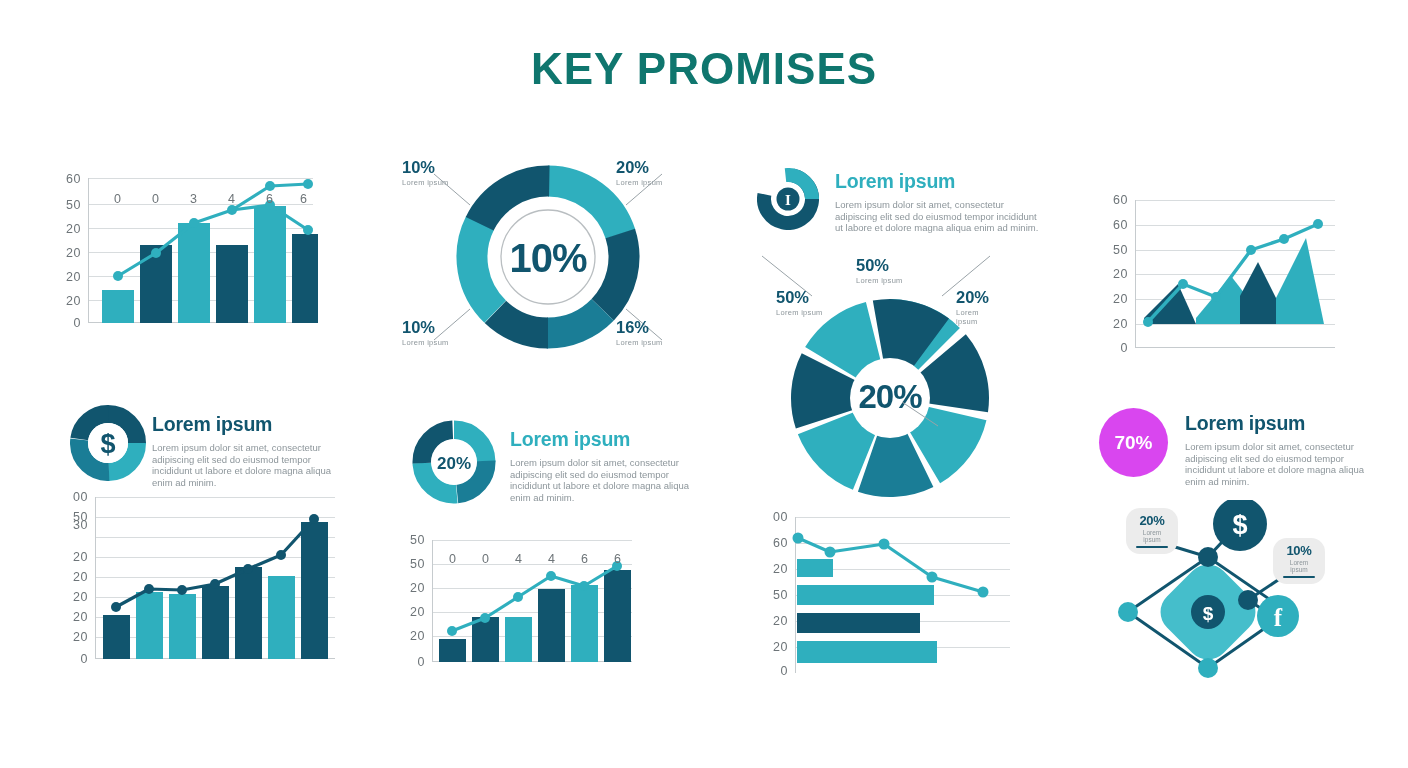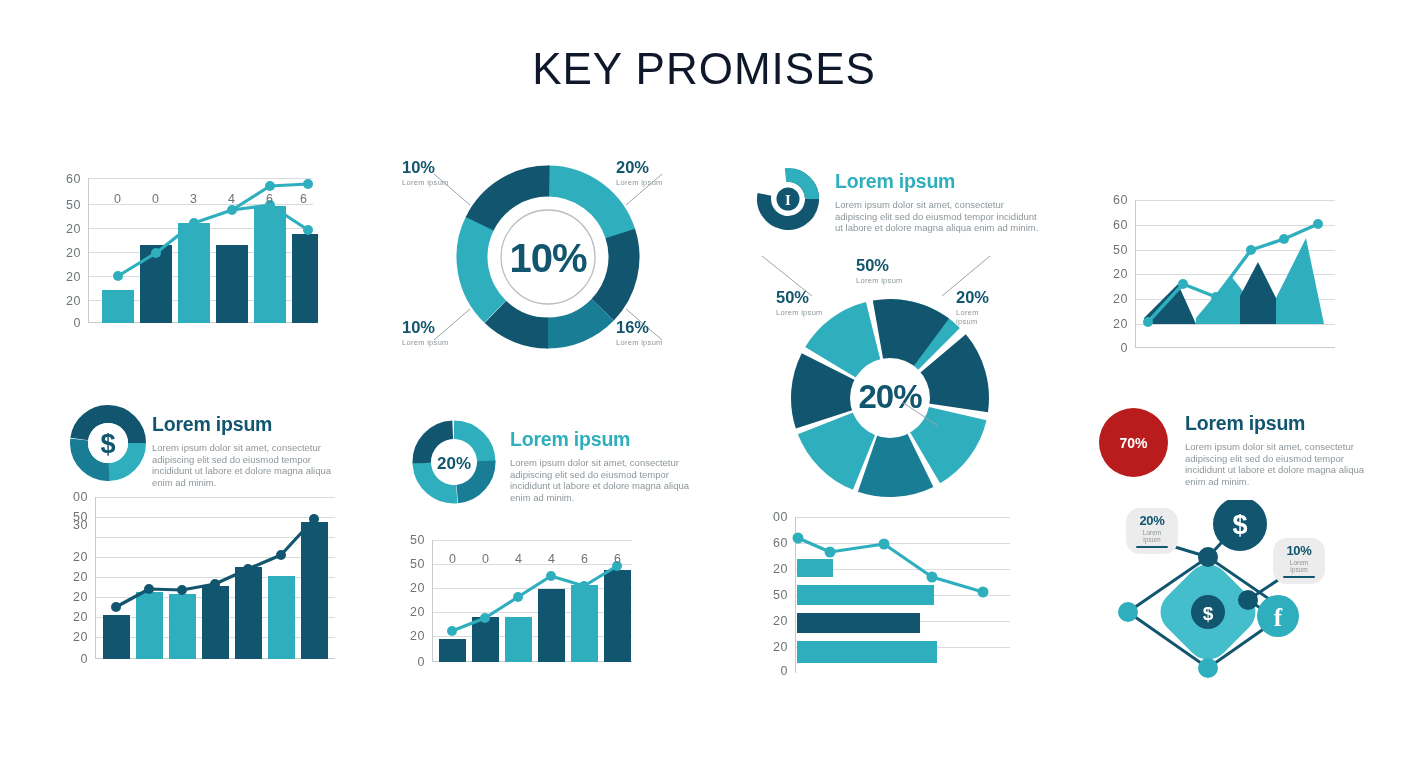--- a/index.html
+++ b/index.html
@@ -10,22 +10,22 @@
     font-family:"Liberation Sans", sans-serif;
     overflow:hidden;
     position:relative;
   }
   .stage { position:absolute; left:0; top:0; width:1408px; height:768px; }
 
   
   .title {
     position:absolute; left:0; top:44px; width:1408px;
     text-align:center;
-    font-size:44px; font-weight:normal; letter-spacing:1px;
-    color:#0f172a;
+    font-size:44px; font-weight:bold; letter-spacing:1px;
+    color:#0f766e;
   }
   .subtitle {
     position:absolute; left:454px; top:92px; width:500px;
     text-align:center;
     font-size:13.5px; line-height:18px;
     color:#9aa3a8;
     filter: blur(0.9px);
     letter-spacing:.2px;
   }
 
@@ -406,21 +406,21 @@
         <circle cx="3" cy="21" r="5.5"></circle>
           <circle cx="35" cy="35" r="5.5"></circle>
         <circle cx="89" cy="27" r="5.5"></circle>
           <circle cx="137" cy="60" r="5.5"></circle>
         <circle cx="188" cy="75" r="5.5"></circle>
       </g>
     </svg>
   </div>
 
   <div class="panel" style="left:1099px; top:408px; width:270px; height:70px;">
-    <div class="badge-circle" style="left:0; top:0; width:69px; height:69px; background:#b91c1c; font-size:14px;">
+    <div class="badge-circle" style="left:0; top:0; width:69px; height:69px; background:#d946ef; font-size:19px;">
       <span>70%</span>
     </div>
     <div style="position:absolute; left:86px; top:4px; width:200px;">
       <div class="lorem-head dark">Lorem ipsum</div>
       <div class="lorem-body">Lorem ipsum dolor sit amet, consectetur adipiscing elit sed do eiusmod tempor incididunt ut labore et dolore magna aliqua enim ad minim.</div>
     </div>
   </div>
 
   <div class="panel" style="left:1108px; top:500px; width:250px; height:195px;">
     <svg width="250" height="195" viewBox="0 0 250 195" style="position:absolute;left:0;top:0;">

